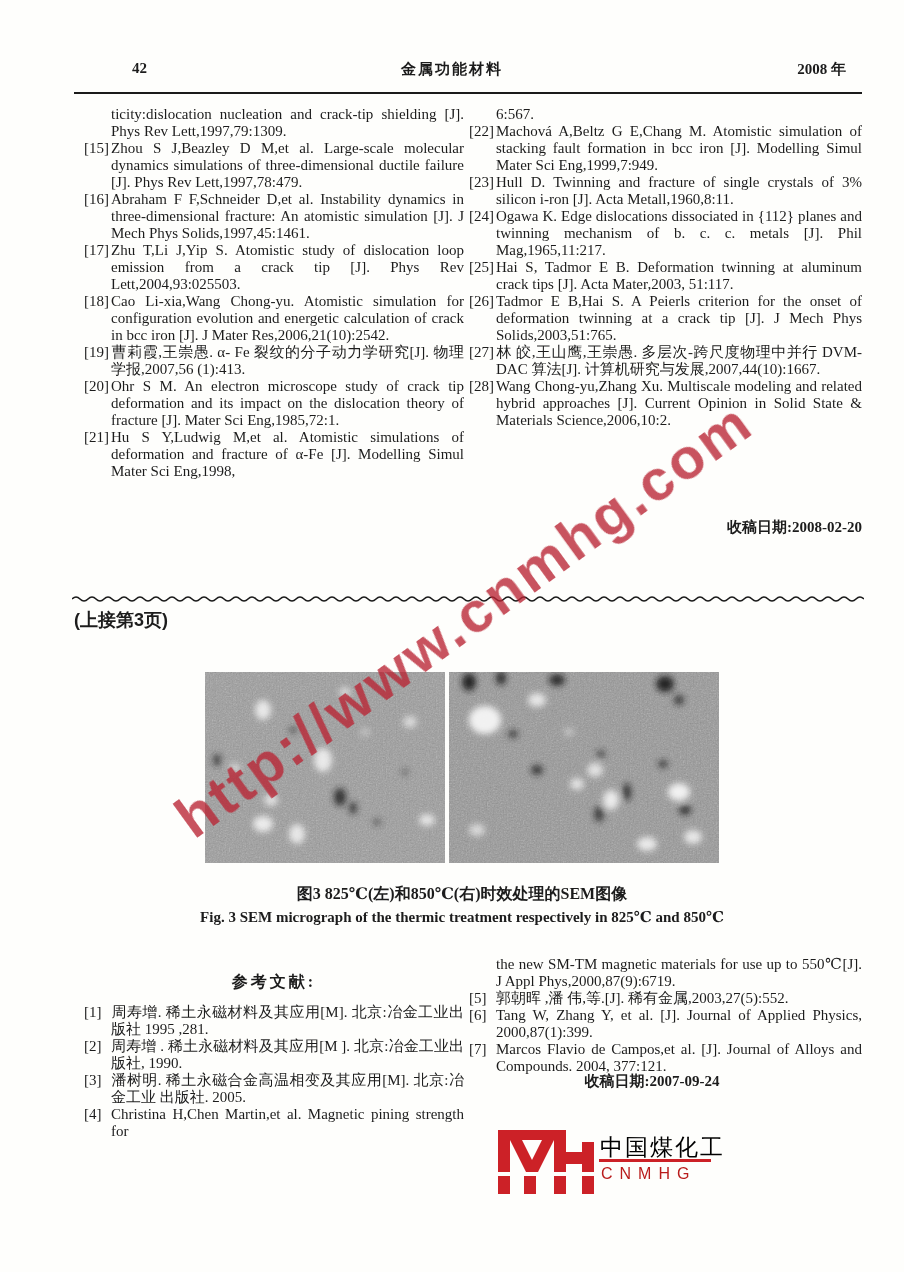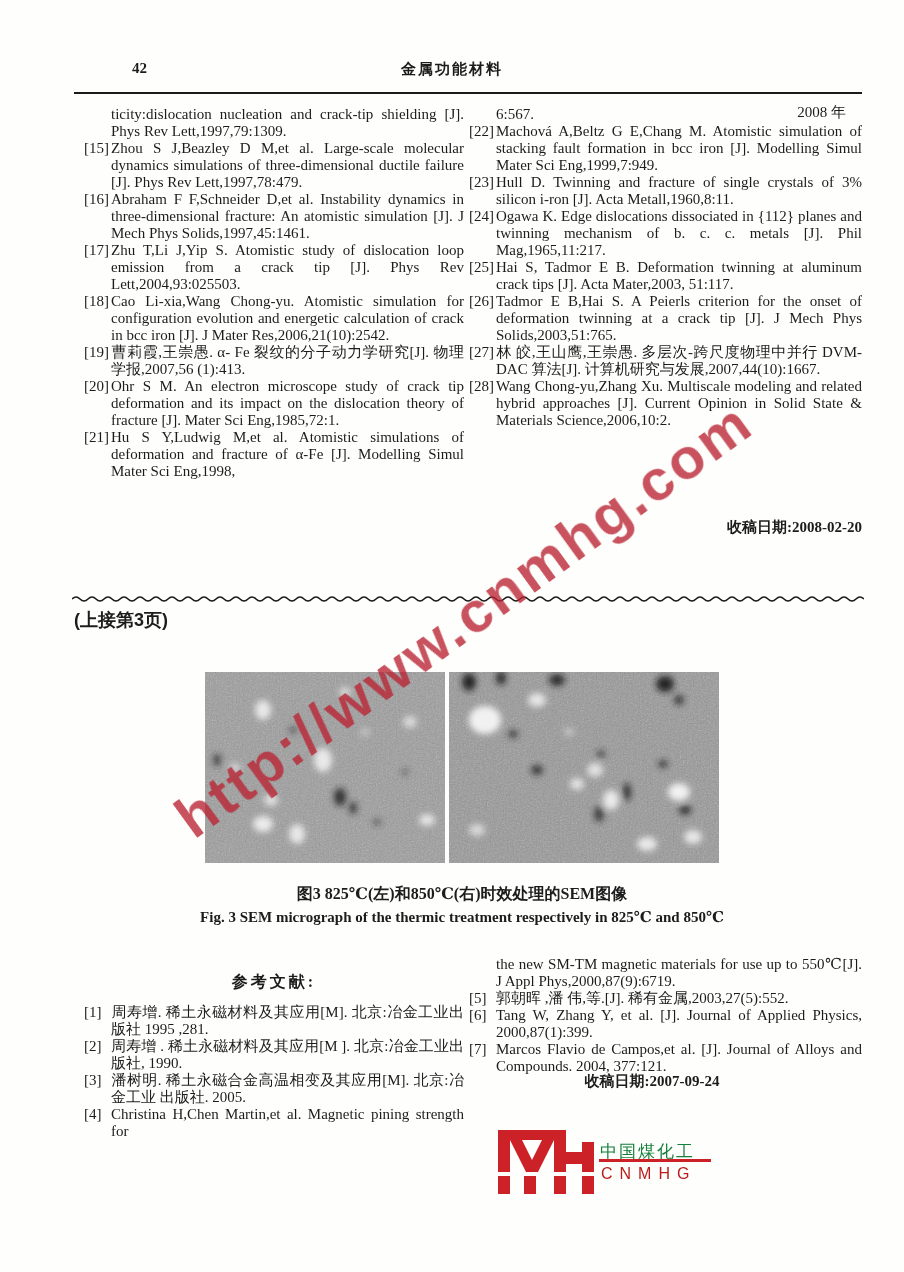--- a/index.html
+++ b/index.html
@@ -5,21 +5,21 @@
   html,body{margin:0;padding:0;background:#e9e9e7;}
   .page{
     position:relative; width:904px; height:1272px; margin:0 auto;
     background:#fefefc; overflow:hidden;
     font-family:"Liberation Serif","DejaVu Serif",serif;
     color:#1c1c1c;
   }
   
   .hdr-num{position:absolute;left:84px;top:60px;font-size:15px;font-weight:bold;margin-left:48px;}
   .hdr-title{position:absolute;left:0;top:60px;width:904px;text-align:center;font-size:15px;font-weight:bold;letter-spacing:2px;}
-  .hdr-year{position:absolute;right:58px;top:60px;font-size:15px;font-weight:normal;margin-top:43px;}
+  .hdr-year{position:absolute;right:58px;top:60px;font-size:15px;font-weight:bold;}
   .hdr-rule{position:absolute;left:74px;top:92px;width:788px;height:2px;background:#1a1a1a;}
   
   .refcol{position:absolute;font-size:15px;line-height:17px;text-align:justify;}
   .refcol .ref{padding-left:27px;text-indent:-27px;margin:0;}
   .refcol .ref .lbl{display:inline-block;width:27px;text-indent:0;}
   .col-top-left{left:84px;top:106px;width:380px;}
   .col-top-right{left:469px;top:106px;width:393px;}
   .received{position:absolute;font-size:15px;font-weight:bold;}
   .received-1{left:469px;top:518px;width:393px;text-align:right;}
   .received-2{left:469px;top:1072px;width:366px;text-align:center;}
@@ -41,21 +41,21 @@
     position:absolute;left:115px;top:585px;width:700px;height:72px;
     transform:rotate(-36deg);
     font-family:"Liberation Sans","DejaVu Sans",sans-serif;
     font-size:58px;font-weight:bold;letter-spacing:3px;
     text-align:center;white-space:nowrap;
     opacity:0.78;z-index:5;pointer-events:none;
   }
   
   .logo{position:absolute;left:498px;top:1128px;width:230px;height:70px;z-index:2;}
   .logo-mark{position:absolute;left:0;top:2px;}
-  .logo-zh{position:absolute;left:102px;top:12px;font-size:17px;letter-spacing:2px;color:#15803d;font-family:"Liberation Sans","DejaVu Sans",sans-serif;}
+  .logo-zh{position:absolute;left:102px;top:4px;font-size:23px;letter-spacing:2px;color:#000000;font-family:"Liberation Sans","DejaVu Sans",sans-serif;}
   .logo-rule{position:absolute;left:101px;top:31px;width:112px;height:3px;}
   .logo-en{position:absolute;left:103px;top:37px;font-size:16px;letter-spacing:7px;color:#b91c1c;font-family:"Liberation Sans","DejaVu Sans",sans-serif;}
 </style>
 </head>
 <body>
 
 <div class="page">
 
   <div class="hdr-num">42</div>
   <div class="hdr-title">金属功能材料</div>

